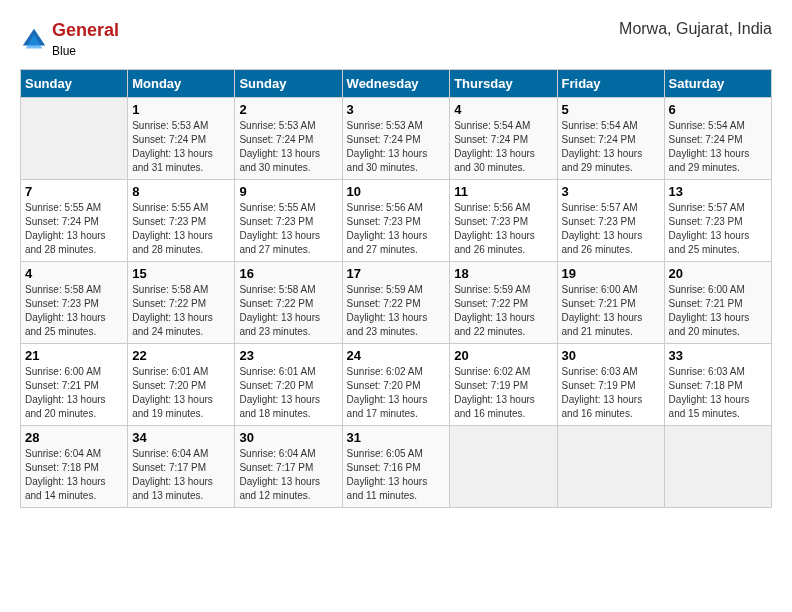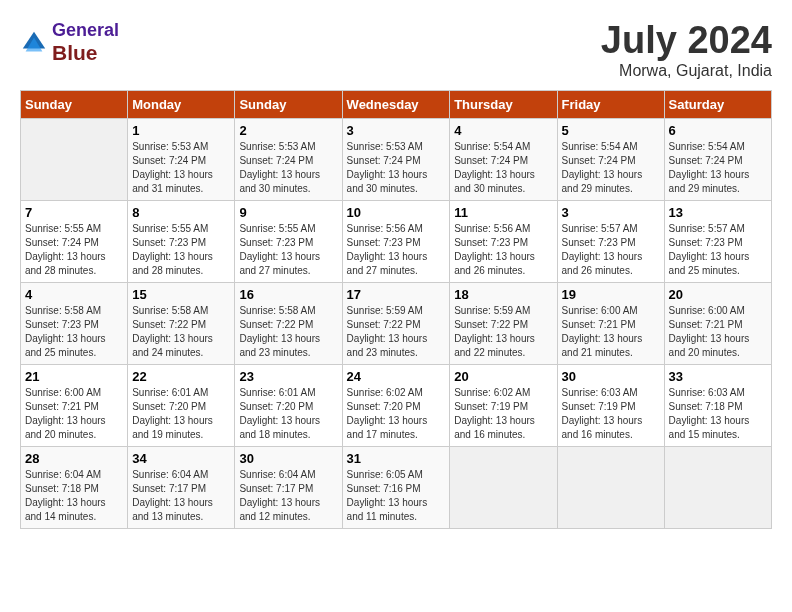--- a/index.html
+++ b/index.html
@@ -37,21 +37,21 @@
     .title-location {
       font-size: 16px;
       color: #333;
     }
     table {
       width: 100%;
       border-collapse: collapse;
       font-size: 11px;
     }
     thead tr th {
-      background-color: #c2410c;
+      background-color: #0369a1;
       color: #fff;
       padding: 6px 4px;
       text-align: left;
       font-size: 13px;
       font-weight: bold;
       border: 1px solid #ccc;
     }
     tbody tr td {
       border: 1px solid #ccc;
       padding: 4px;
@@ -82,26 +82,25 @@
 </head>
 <body>
 
 <div class="header">
   <div class="logo">
     <svg class="logo-icon" viewBox="0 0 40 40" xmlns="http://www.w3.org/2000/svg">
       <polygon points="20,4 36,28 4,28" fill="#1a6bb5"></polygon>
       <polygon points="20,12 32,32 8,32" fill="#2196F3" opacity="0.6"></polygon>
     </svg>
     <div>
-      <span style="font-size:18px;font-weight:bold;color:#4c1d95;">General</span><br>
-      <span style="font-size:21px;font-weight:bold;color:#7f1d1d;">Blue</span>
+      <span style="font-size:18px;font-weight:bold;color:#b91c1c;">General</span><br>
+      <span style="font-size:12px;font-weight:normal;color:#000000;">Blue</span>
     </div>
   </div>
   <div class="title-block">
-    <div class="title-month">July 2024</div>
     <div class="title-location">Morwa, Gujarat, India</div>
   </div>
 </div>
 
 <table>
   <thead>
     <tr>
     <th>Sunday</th>
         <th>Monday</th>
         <th>Sunday</th>

